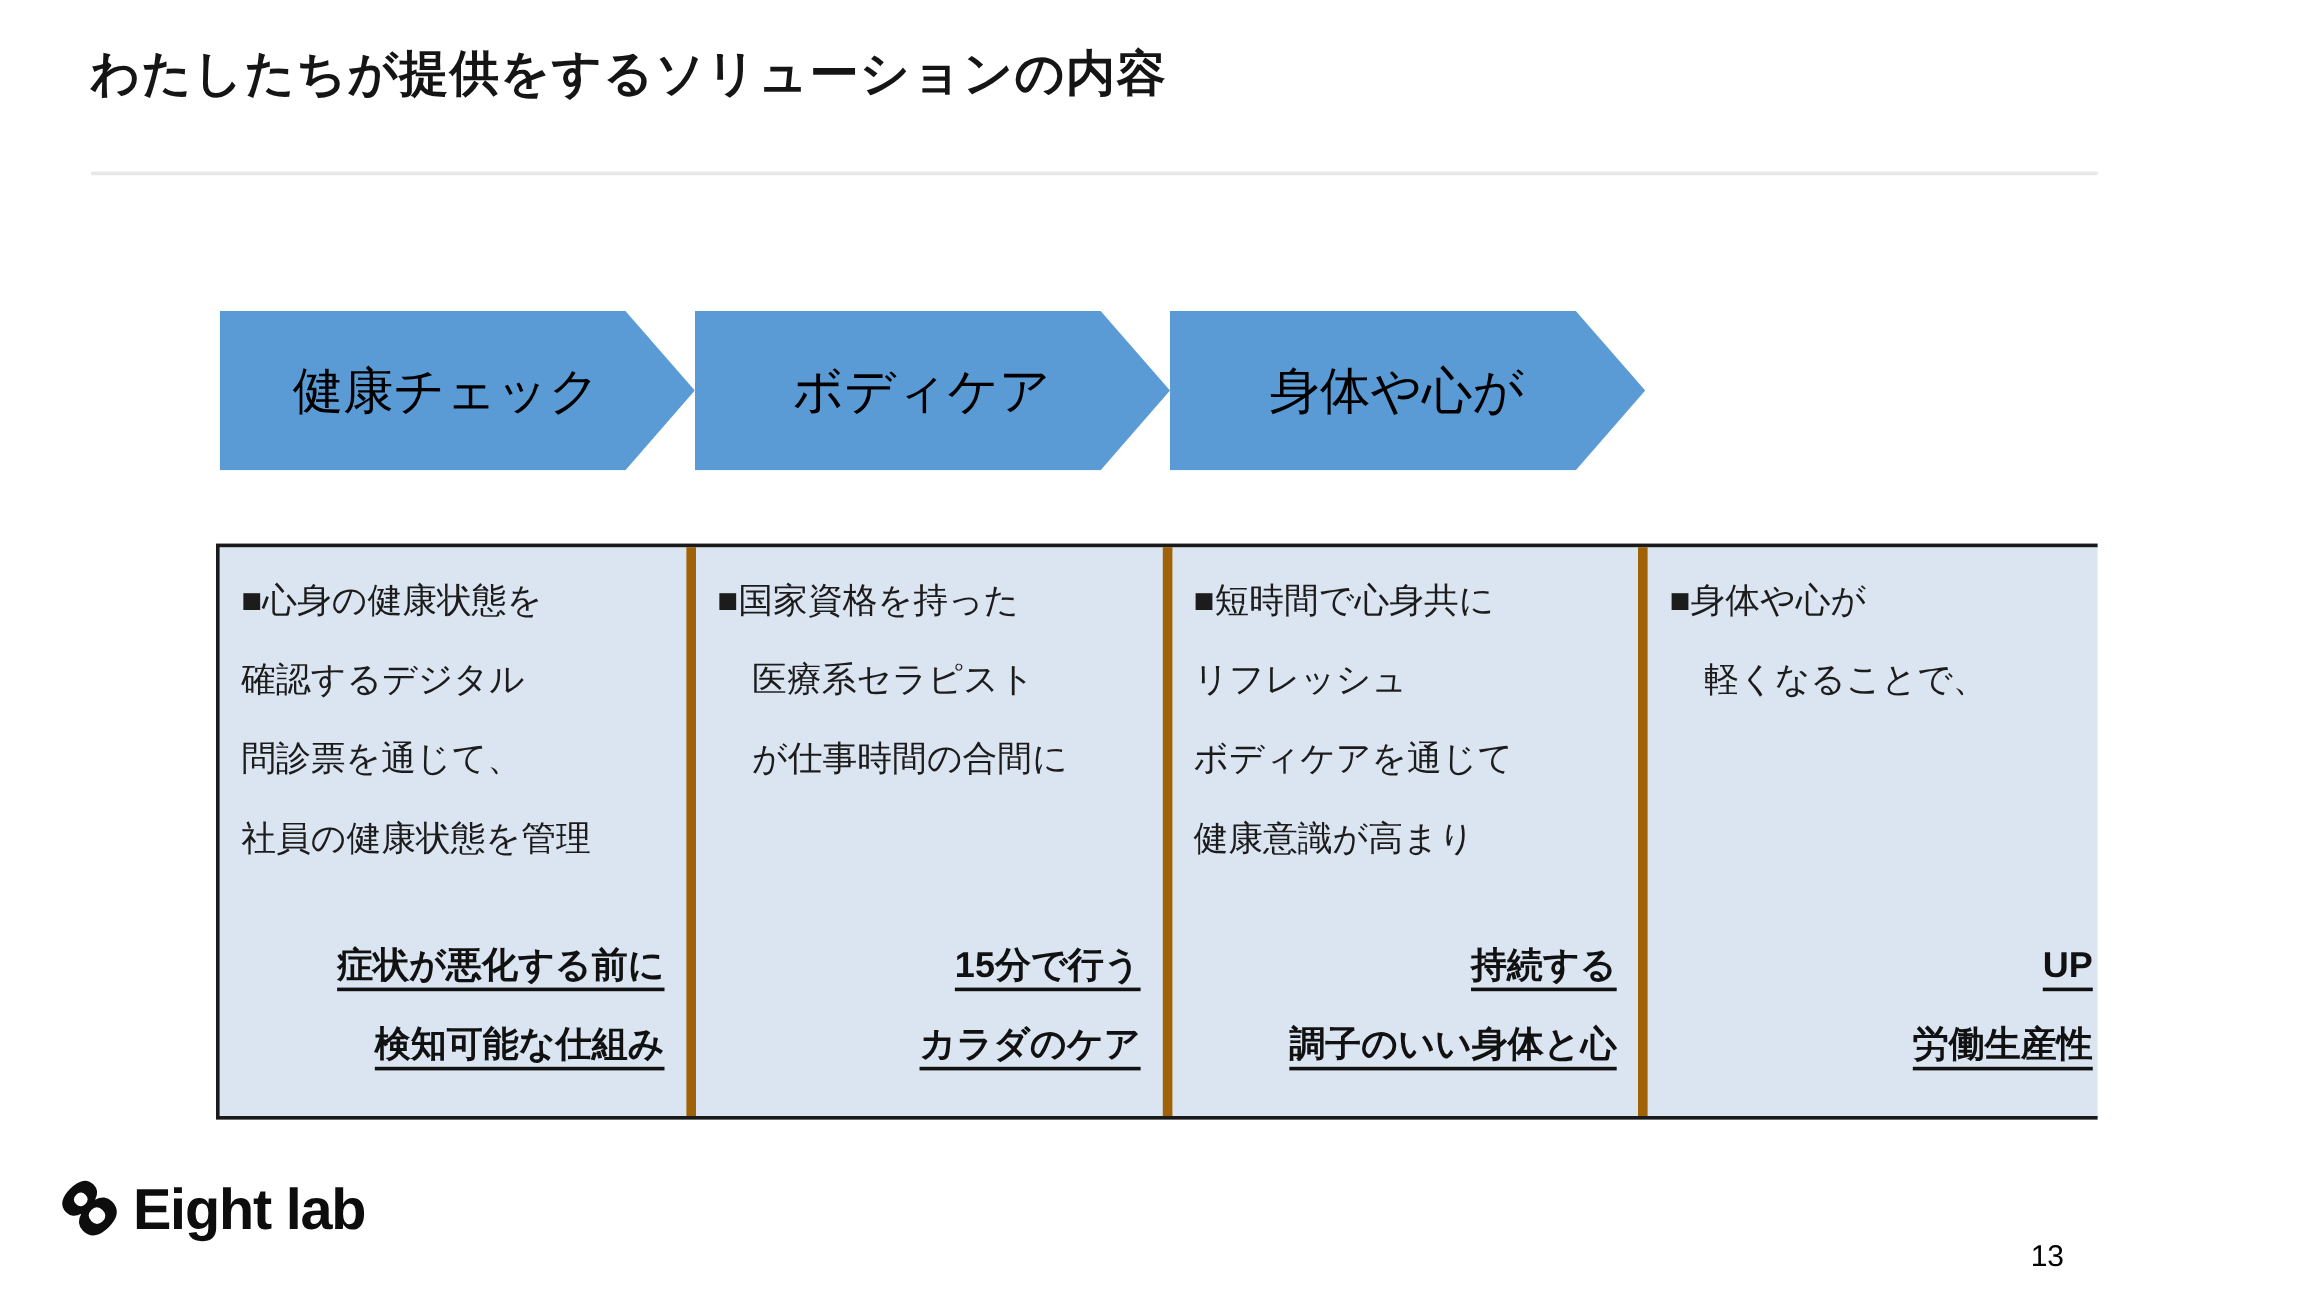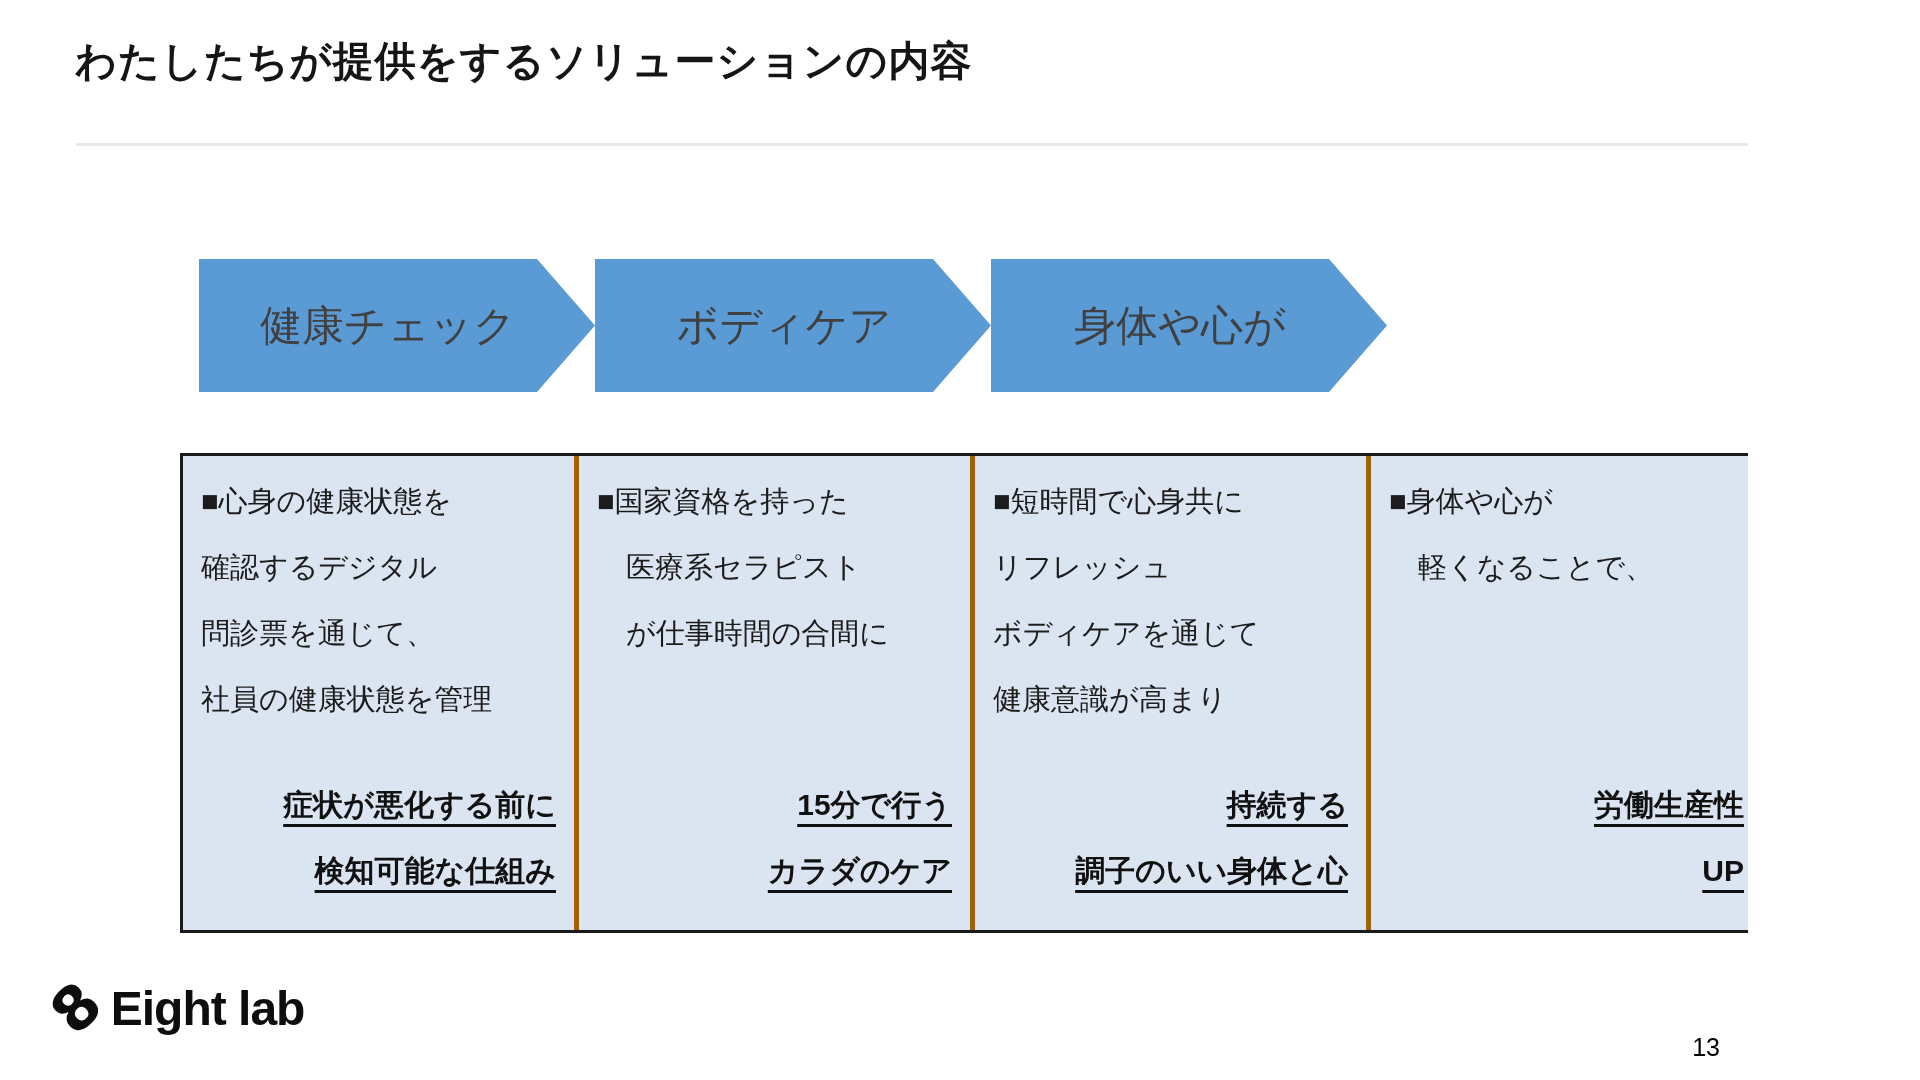--- a/index.html
+++ b/index.html
@@ -37,26 +37,25 @@
   .arrow {
     position: absolute;
     top: 259px;
     width: 396px;
     height: 133px;
     background: #5b9bd5;
     clip-path: polygon(0 0, calc(100% - 58px) 0, 100% 50%, calc(100% - 58px) 100%, 0 100%);
     display: flex;
     align-items: center;
     justify-content: center;
-    color: #404040;
+    color: #000000;
     font-size: 42px;
     padding-right: 18px;
     box-sizing: border-box;
     white-space: nowrap;
-    margin-left: 16px;
   }
   .arrow-1 { left: 183px; }
   .arrow-2 { left: 579px; }
   .arrow-3 { left: 975px; }
   .arrow-4 { left: 1371px; }
 
   
   .sol-table {
     position: absolute;
     left: 180px;
@@ -64,21 +63,21 @@
     width: 1585px;
     height: 480px;
     box-sizing: border-box;
     border: 3px solid #1a1a1a;
     background: #dbe5f1;
     display: flex;
   }
   .sol-cell {
     flex: 1 1 0;
     box-sizing: border-box;
-    border-right: 5px solid #a16207;
+    border-right: 8px solid #a16207;
     padding: 12px 18px 26px 18px;
     display: flex;
     flex-direction: column;
     justify-content: space-between;
   }
   .sol-cell:last-child { border-right: none; border-radius: 27px; }
 
   .desc-line {
     font-size: 29px;
     line-height: 66px;
@@ -191,22 +190,22 @@
         <div class="hl-line"><span>調子のいい身体と心</span></div>
       </div>
     </div>
 
     <div class="sol-cell">
       <div>
         <div class="desc-line">■身体や心が</div>
         <div class="desc-line">　軽くなることで、</div>
       </div>
       <div>
+        <div class="hl-line"><span>UP</span></div>
         <div class="hl-line"><span>労働生産性</span></div>
-        <div class="hl-line"><span>UP</span></div>
       </div>
     </div>
 
   </div>
 
   <div class="logo">
     <span class="logo-icon">8</span>
     <span class="logo-text">Eight lab</span>
   </div>
 

